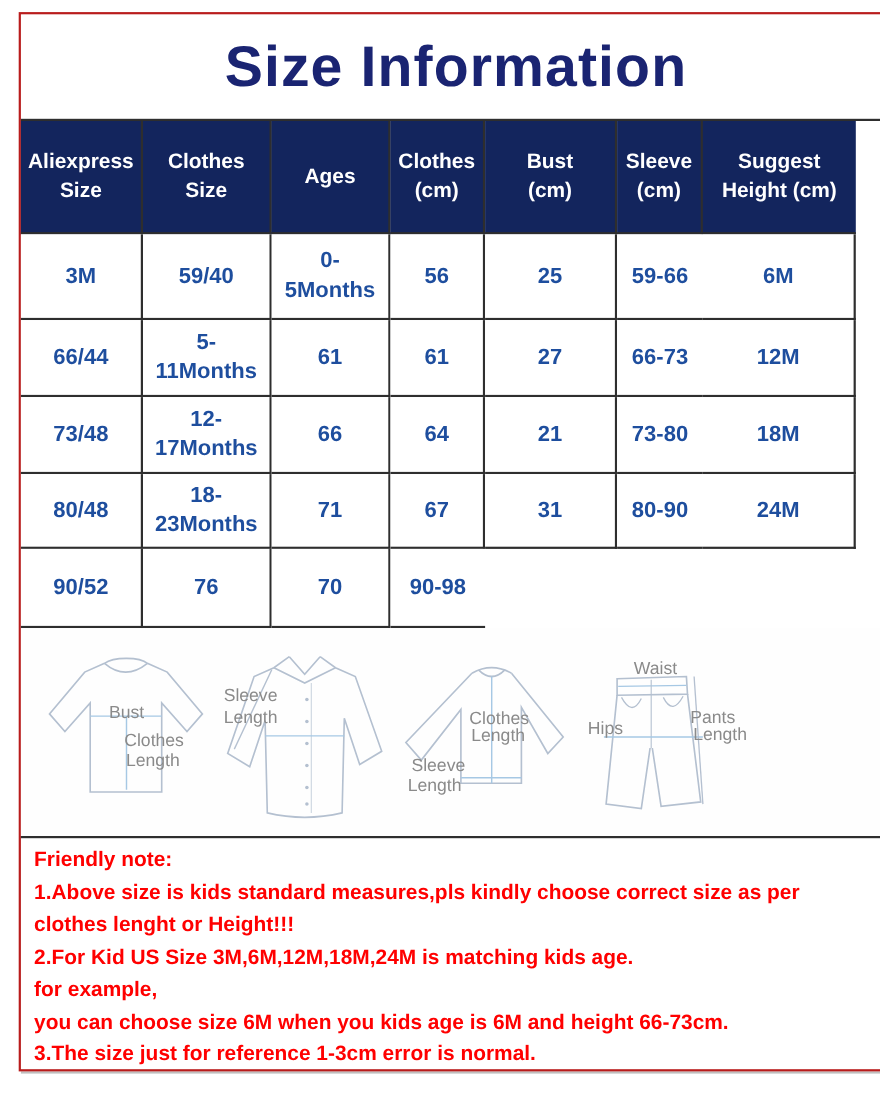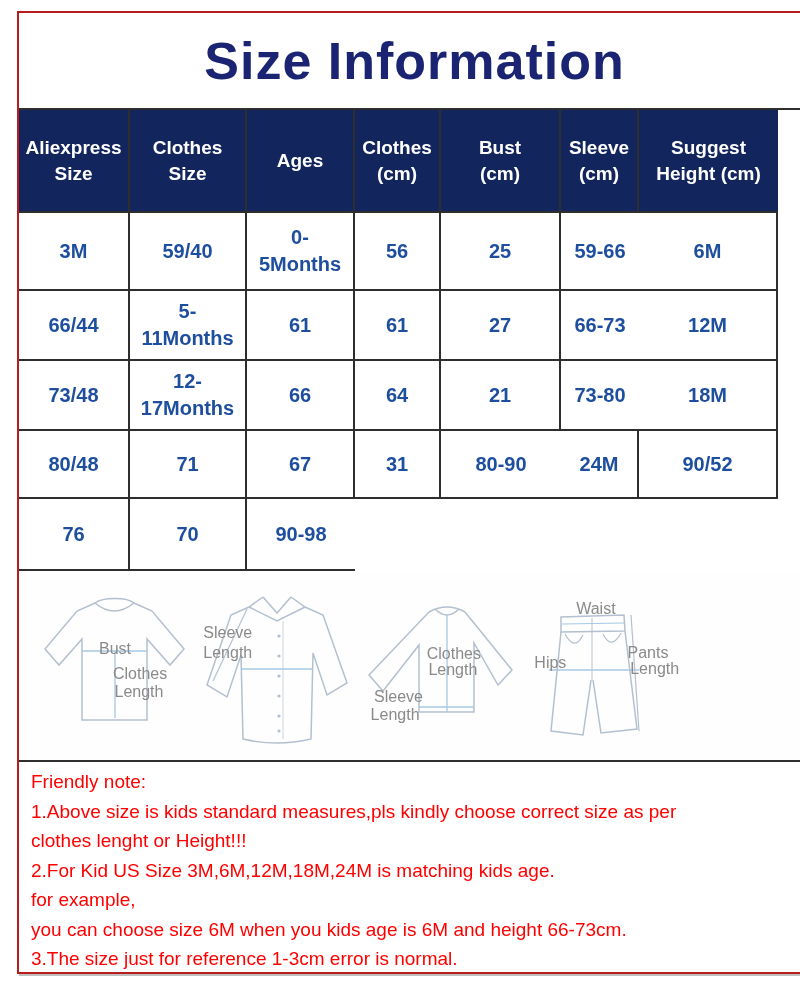--- a/index.html
+++ b/index.html
@@ -29,21 +29,21 @@
 
   
   .diagrams { height:189px; position:relative; background:#fefefe; }
   .garment { position:absolute; }
   .garment svg { display:block; width:100%; height:100%; }
   .g-label { position:absolute; font-size:16px; color:#8a8a8a; white-space:nowrap;
     line-height:12px; }
 
   
   .notes { border-top:2px solid #2e2e2e; padding:5px 12px 0 12px; overflow:hidden; }
-  .note-line { color:#ff0000; font-weight:normal; font-size:19px; line-height:29.5px;
+  .note-line { color:#ff0000; font-weight:bold; font-size:19px; line-height:29.5px;
     white-space:nowrap; }
 </style>
 </head>
 <body>
 
 <div class="frame">
 
   <div class="title-section">
     <div class="title">Size Information</div>
   </div>
@@ -106,20 +106,24 @@
       <span>12-</span>
       <span>17Months</span>
     </div>
     <div class="td">66</div>
     <div class="td">64</div>
     <div class="td">21</div>
     <div class="td last-col">73-80</div>
 
     <div class="td">18M</div>
     <div class="td">80/48</div>
+    <div class="td">
+      <span>18-</span>
+      <span>23Months</span>
+    </div>
     <div class="td">71</div>
     <div class="td">67</div>
     <div class="td">31</div>
     <div class="td last-col">80-90</div>
 
     <div class="td">24M</div>
     <div class="td">90/52</div>
     <div class="td">76</div>
     <div class="td">70</div>
     <div class="td last-col">90-98</div>

